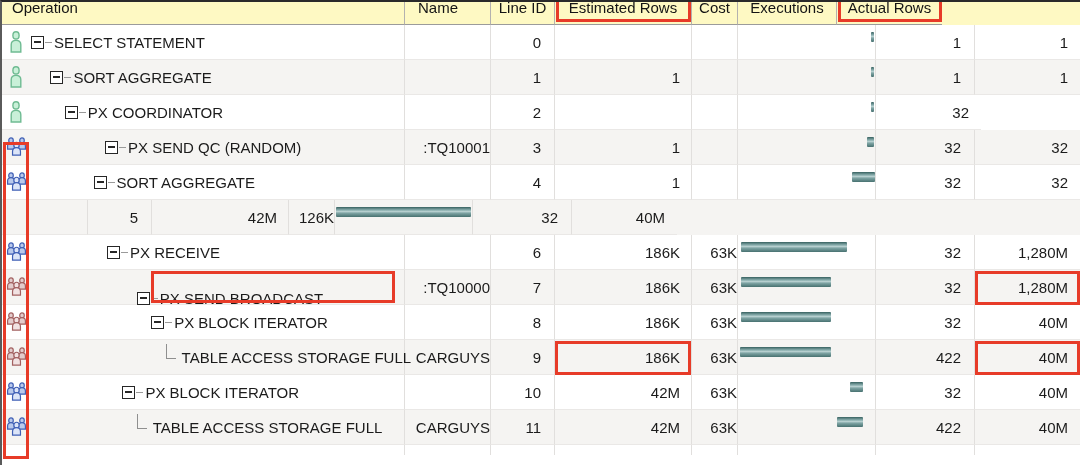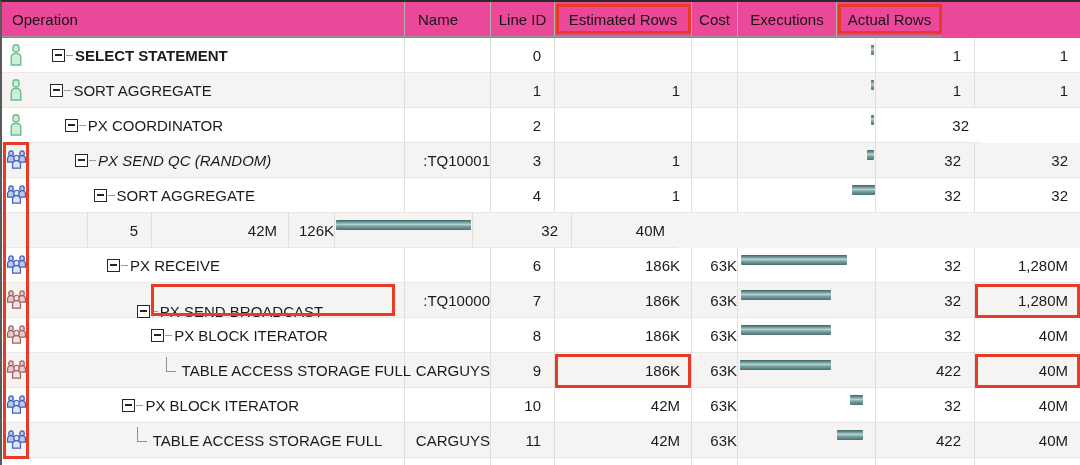--- a/index.html
+++ b/index.html
@@ -12,21 +12,21 @@
   
   .c-operation{width:403px;}
   .c-name{width:86px;justify-content:flex-end;}
   .c-line_id{width:64px;}
   .c-estimated_rows{width:137px;}
   .c-cost{width:46px;}
   .c-timeline{width:138px;}
   .c-executions{width:99px;}
   .c-actual_rows{width:105px;}
 
-  .hrow{display:flex;height:36px;background:#ec4899;box-sizing:border-box;}
+  .hrow{display:flex;height:23px;background:#fef9c3;box-sizing:border-box;align-items:flex-end;}
   .hcell{
     box-sizing:border-box;height:35px;display:flex;align-items:center;justify-content:center;
     border-right:1px solid #b3b1af;border-bottom:1px solid #9b9b9b;position:relative;
     white-space:nowrap;color:#141414;
   }
   .hcell.left{justify-content:flex-start;padding-left:10px;}
   .hcell.c-name{justify-content:flex-start;padding-left:13px;}
   .hcell.c-actual_rows{border-right:none;}
   .hcell.hl::after{content:'';position:absolute;top:2px;bottom:2px;left:1px;right:0;
     border:3px solid #e73b28;pointer-events:none;}
@@ -110,21 +110,21 @@
     </div>
   <div id="tbody">
       <div class="row">
         <div class="cell c-operation op-cell">
           <div class="icon-box">
             <svg width="16" height="22" viewBox="0 0 16 22">
               <ellipse cx="8" cy="4.4" rx="3.1" ry="3.6" fill="#c9f0d8" stroke="#6fbb92" stroke-width="1.4"></ellipse>
               <path d="M3.2 21 V13.8 C3.2 10.8 5.3 9.4 8 9.4 C10.7 9.4 12.8 10.8 12.8 13.8 V21 Z" fill="#c9f0d8" stroke="#6fbb92" stroke-width="1.4"></path>
             </svg>
           </div>
-          <div class="tree" style="margin-left: 22px; font-weight: bold;">
+          <div class="tree" style="margin-left: 1px;">
             <div class="expander"></div>
             <span class="op-label">SELECT STATEMENT</span>
           </div>
         </div>
         <div class="cell c-name ">
           <span></span>
         </div>
         <div class="cell c-line_id num">
           <span>0</span>
         </div>
@@ -216,21 +216,21 @@
           <div class="icon-box">
             <svg width="25" height="23" viewBox="0 0 25 23">
               <ellipse cx="7" cy="4.5" rx="2.28" ry="2.565" fill="#b9c9ec" stroke="#3f5fb5" stroke-width="1.2"></ellipse>
               <path d="M3.58 13.049999999999999 v-3.04 c0-2.4699999999999998 1.52-3.42 3.42-3.42 c1.9 0 3.42 0.95 3.42 3.42 v3.04 z" fill="#b9c9ec" stroke="#3f5fb5" stroke-width="1.2"></path>
               <ellipse cx="18" cy="4.5" rx="2.28" ry="2.565" fill="#b9c9ec" stroke="#3f5fb5" stroke-width="1.2"></ellipse>
               <path d="M14.58 13.049999999999999 v-3.04 c0-2.4699999999999998 1.52-3.42 3.42-3.42 c1.9 0 3.42 0.95 3.42 3.42 v3.04 z" fill="#b9c9ec" stroke="#3f5fb5" stroke-width="1.2"></path>
               <ellipse cx="12.5" cy="9.2" rx="2.64" ry="2.9700000000000006" fill="#dce5f8" stroke="#3f5fb5" stroke-width="1.2"></ellipse>
               <path d="M8.54 19.1 v-3.5200000000000005 c0-2.8600000000000003 1.7600000000000002-3.9600000000000004 3.9600000000000004-3.9600000000000004 c2.2 0 3.9600000000000004 1.1 3.9600000000000004 3.9600000000000004 v3.5200000000000005 z" fill="#dce5f8" stroke="#3f5fb5" stroke-width="1.2"></path>
             </svg>
           </div>
-          <div class="tree" style="margin-left: 45px; font-style: italic;">
+          <div class="tree" style="margin-left: 75px;">
             <div class="expander"></div>
             <span class="op-label">PX SEND QC (RANDOM)</span>
           </div>
         </div>
         <div class="cell c-name ">
           <span>:TQ10001</span>
         </div>
         <div class="cell c-line_id num">
           <span>3</span>
         </div>

